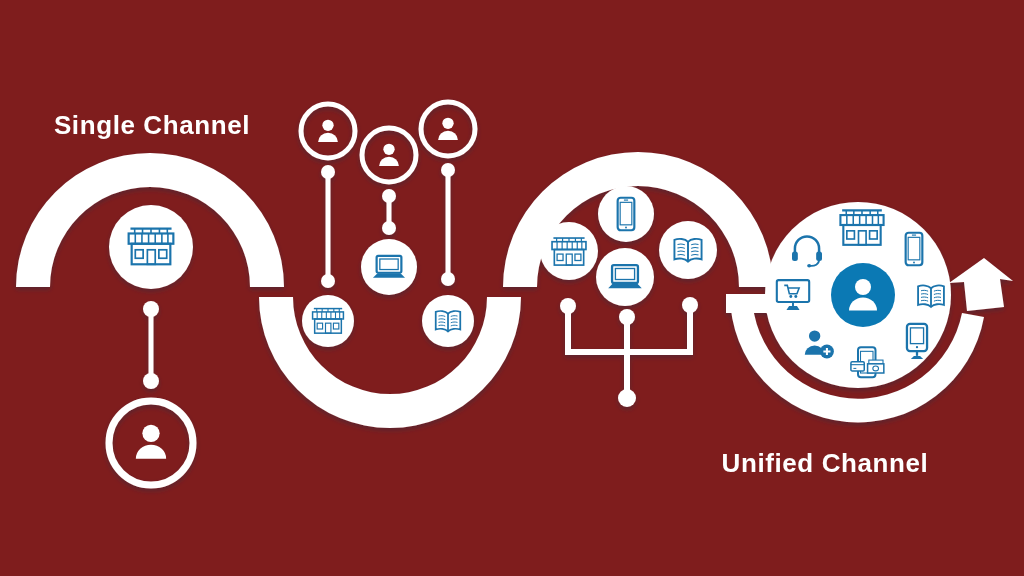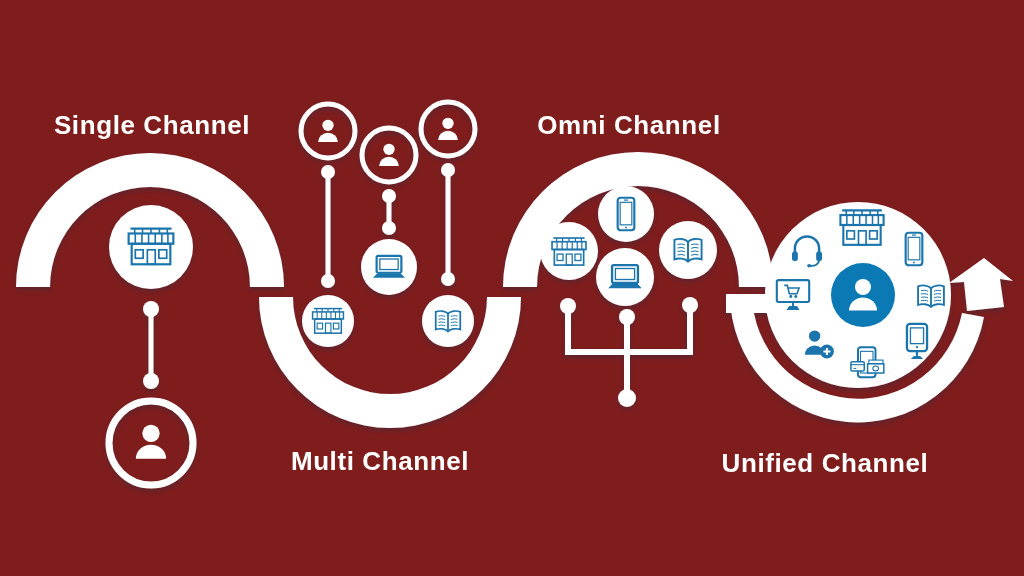--- a/index.html
+++ b/index.html
@@ -194,17 +194,15 @@
     <use href="#sym-ebook" class="ic" x="911" y="277" width="40" height="40"></use>
     <use href="#sym-person-add" class="ic" x="800" y="325" width="38" height="38"></use>
     <use href="#sym-payment" class="ic" x="848" y="343" width="40" height="40"></use>
     <use href="#sym-kiosk" class="ic" x="896" y="320" width="42" height="42"></use>
     <circle cx="863" cy="295" r="32" fill="#0B79B4"></circle>
     <use href="#sym-person" class="icw" x="839" y="271" width="48" height="48"></use>
   </g>
 </svg>
 
   <div class="lbl" id="lbl-single">Single Channel</div>
-  <div class="lbl" id="lbl-multi">Multi Channel</div>
-  <div class="lbl" id="lbl-omni">Omni Channel</div>
   <div class="lbl" id="lbl-unified">Unified Channel</div>
 
 </div>
 
 </body></html>

